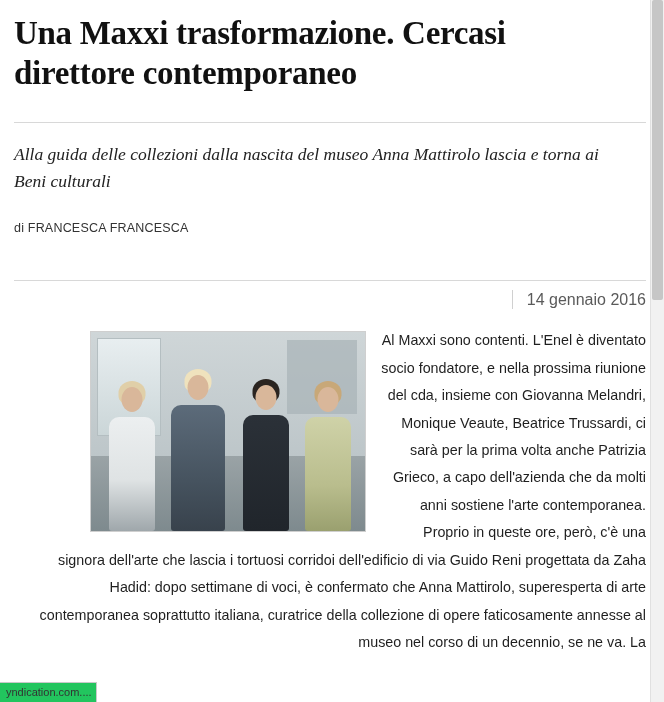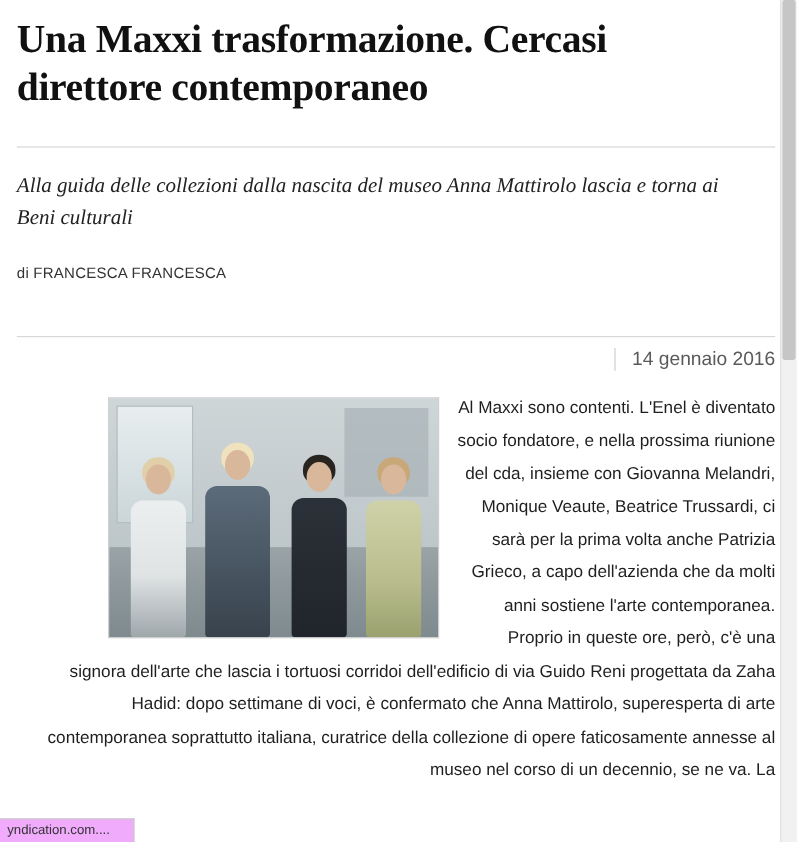--- a/index.html
+++ b/index.html
@@ -128,28 +128,28 @@
   .p2 .hair-sh { background: #efe2bd; }
   .p3 .body-sh { background: linear-gradient(180deg,#2b3138 0%, #20252b 100%); }
   .p3 .hair-sh { background: #2a2420; }
   .p4 .body-sh { background: linear-gradient(180deg,#cfd2a8 0%, #b9bd8d 60%, #9aa06f 100%); }
   .p4 .hair-sh { background: #c8a878; }
 
   .status-bar {
     position: absolute;
     left: 0;
     bottom: 0;
-    background: #f0abfc;
+    background: #22c55e;
     border: 1px solid #c9c9c9;
     border-left: 0;
     border-bottom: 0;
     font-family: "Liberation Sans", sans-serif;
     font-size: 11px;
     color: #333;
-    padding: 3px 19px 3px 6px;
+    padding: 3px 4px 3px 6px;
     line-height: 1.2;
     white-space: nowrap;
   }
   .scroll-track {
     position: absolute;
     top: 0;
     right: 0;
     width: 13px;
     height: 702px;
     background: #f1f1f1;

